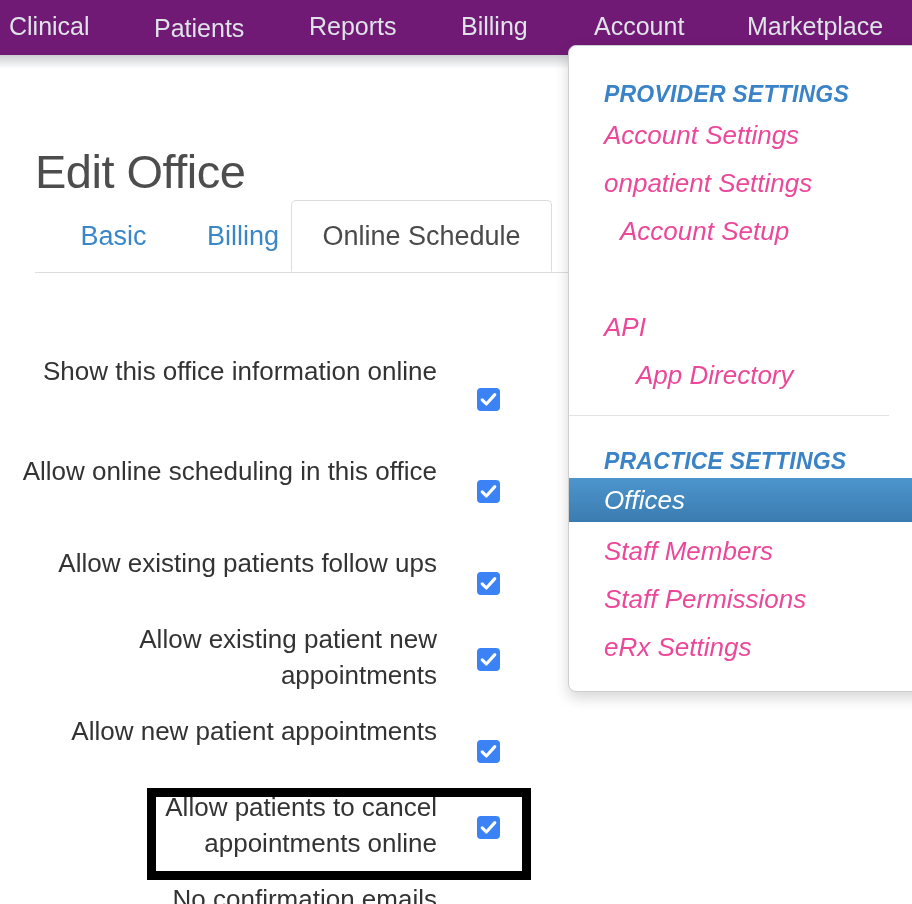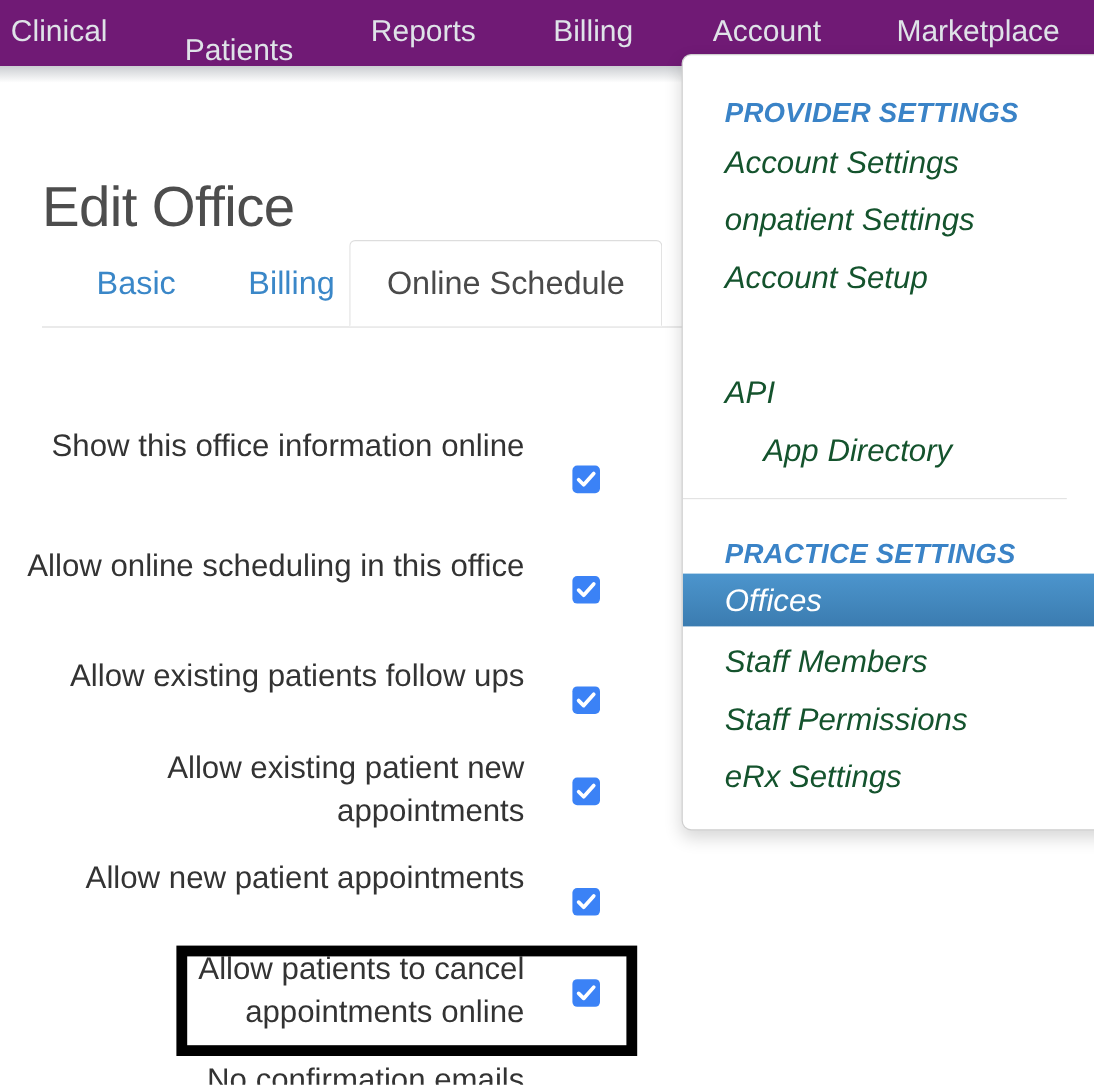--- a/index.html
+++ b/index.html
@@ -59,21 +59,21 @@
   }
   .nav-item {
     color: #dfe3e8;
     font-size: 25px;
     line-height: 1;
     white-space: nowrap;
     cursor: pointer;
     padding: 0;
   }
   #nav-clinical   { position: absolute; left: 9px;   top: 14px; }
-  #nav-patients   { position: absolute; left: 154px; top: 30px; }
+  #nav-patients   { position: absolute; left: 154px; top: 16px; }
   #nav-reports    { position: absolute; left: 309px; top: 14px; }
   #nav-billing    { position: absolute; left: 461px; top: 14px; }
   #nav-account    { position: absolute; left: 594px; top: 14px; }
   #nav-marketplace{ position: absolute; left: 747px; top: 14px; }
 
   
   #content {
     position: absolute;
     left: 0; top: 55px;
     width: 912px;
@@ -227,21 +227,21 @@
   .menu-header {
     font-size: 23px;
     font-weight: bold;
     color: #3a83c7;
     letter-spacing: 0.2px;
     padding-left: 35px;
     white-space: nowrap;
   }
   .menu-item {
     font-size: 26px;
-    color: #14532d;
+    color: #ec4899;
     padding-left: 35px;
     white-space: nowrap;
     cursor: pointer;
     line-height: 1;
   }
   .menu-item.selected {
     color: #ffffff;
     background: linear-gradient(to bottom, #4c95cd, #3b7cb0);
     display: flex;
     align-items: center;
@@ -250,21 +250,21 @@
     position: absolute;
     left: 0;
     width: 320px;
     height: 1px;
     background: #e3e3e3;
   }
   
   #mh-provider { position: absolute; left: 0; top: 35px; }
   #mi-account-settings   { position: absolute; left: 0; top: 76px; }
   #mi-onpatient-settings { position: absolute; left: 0; top: 124px; }
-  #mi-account-setup      { position: absolute; left: 0; top: 172px; text-align: right; }
+  #mi-account-setup      { position: absolute; left: 16px; top: 172px; text-align: right; }
   #mi-custom-fields      { position: absolute; left: 0; top: 220px; }
   #mi-api                { position: absolute; left: 0; top: 268px; }
   #mi-app-directory      { position: absolute; left: 0; top: 316px; margin-left: 32px; }
   #menu-sep              { top: 369px; }
   #mh-practice { position: absolute; left: 0; top: 402px; }
   #mi-offices  { position: absolute; left: 0; top: 432px; width: 320px; height: 44px; padding-left: 35px; }
   #mi-staff-members    { position: absolute; left: 0; top: 492px; }
   #mi-staff-permissions{ position: absolute; left: 0; top: 540px; }
   #mi-erx-settings     { position: absolute; left: 0; top: 588px; }
 </style>

